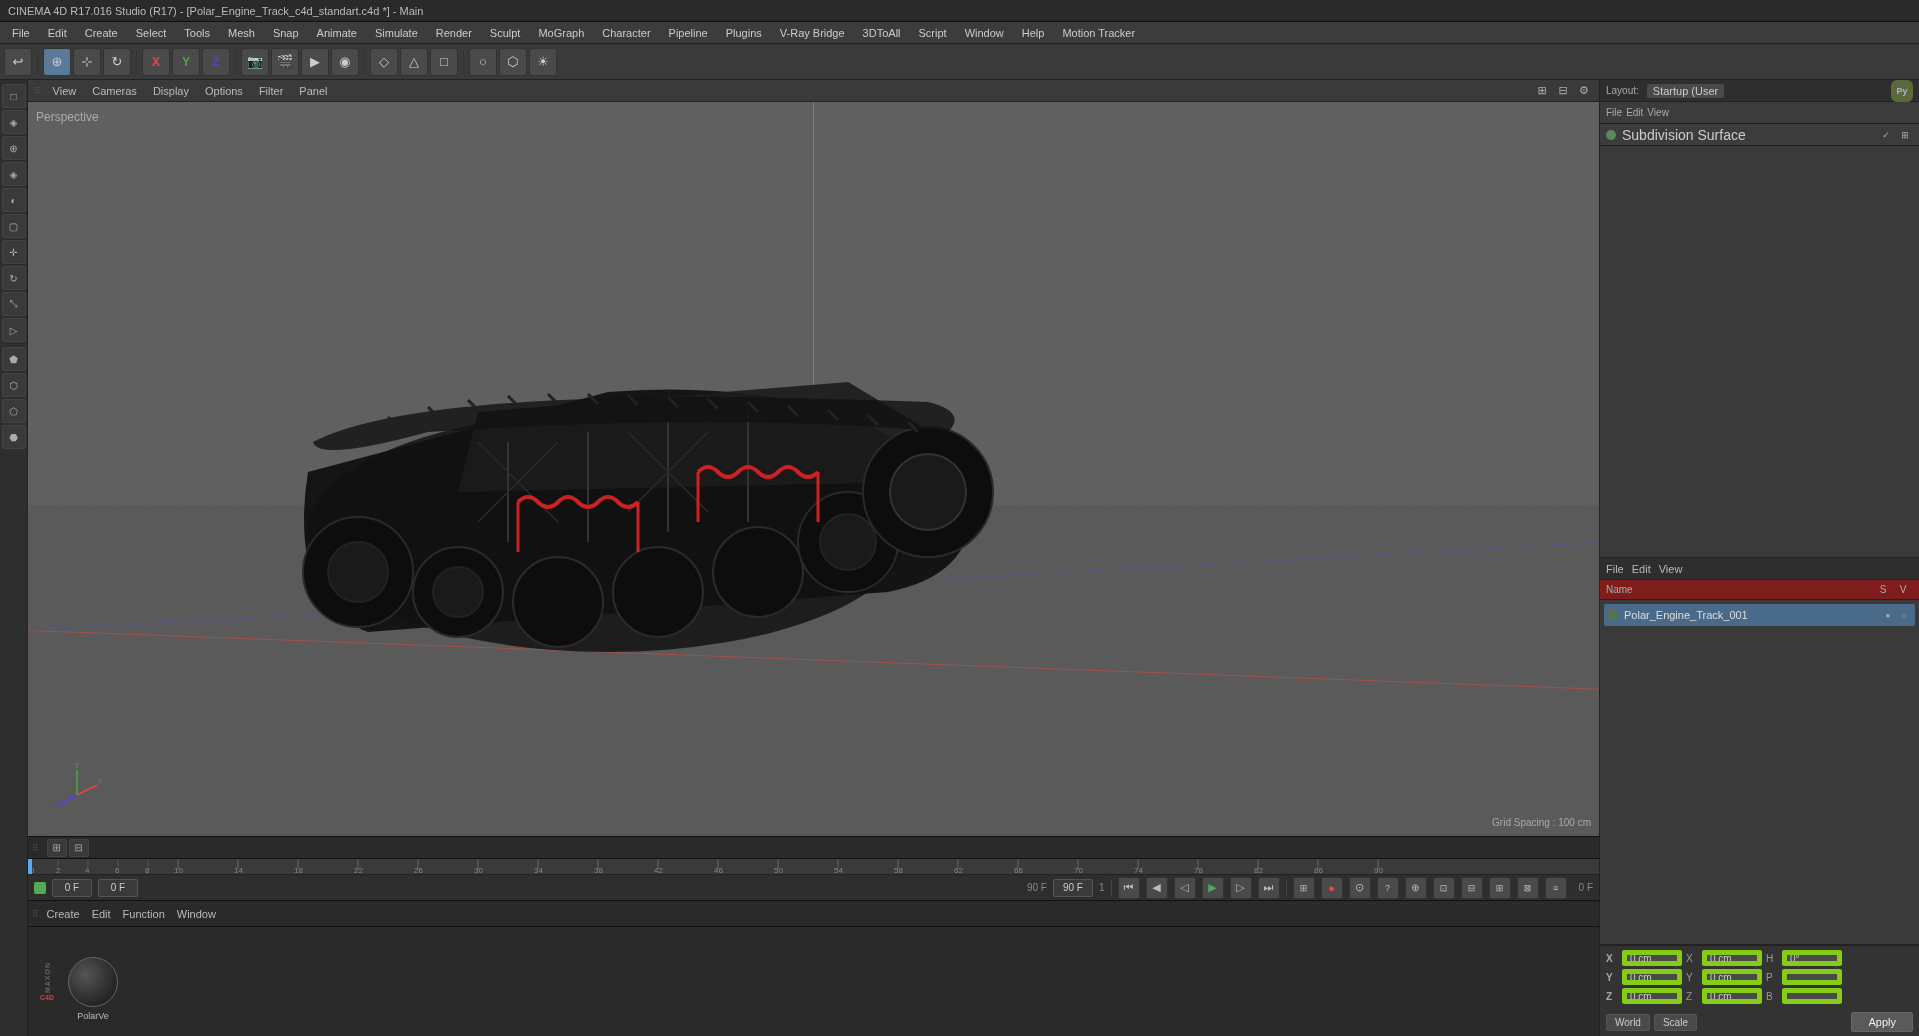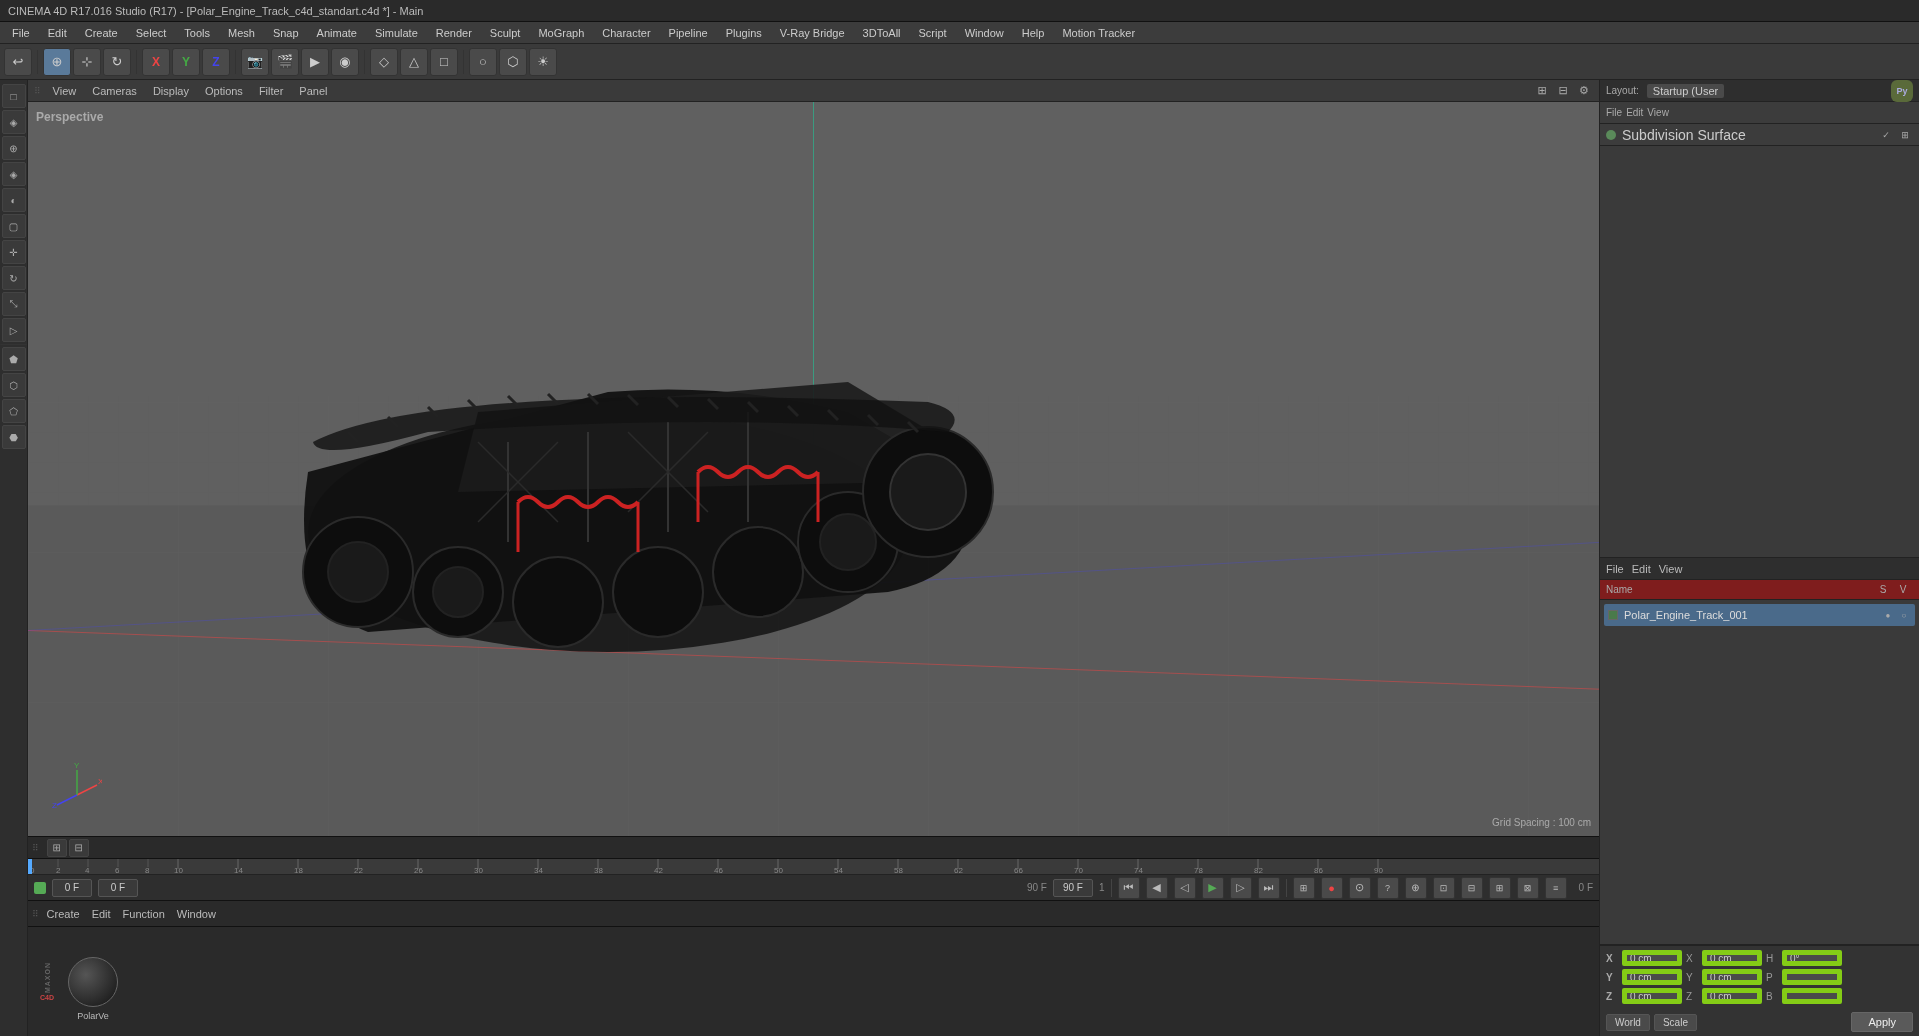--- a/index.html
+++ b/index.html
@@ -135,21 +135,21 @@
       background: #555;
       position: relative;
       overflow: hidden;
     }
     #perspective-label {
       position: absolute;
       top: 8px;
       left: 8px;
       color: #aaa;
       font-size: 12px;
-      font-weight: bold;
+      font-weight: normal;
       pointer-events: none;
     }
     #grid-spacing-label {
       position: absolute;
       bottom: 8px;
       right: 8px;
       color: #aaa;
       font-size: 10px;
       pointer-events: none;
     }

